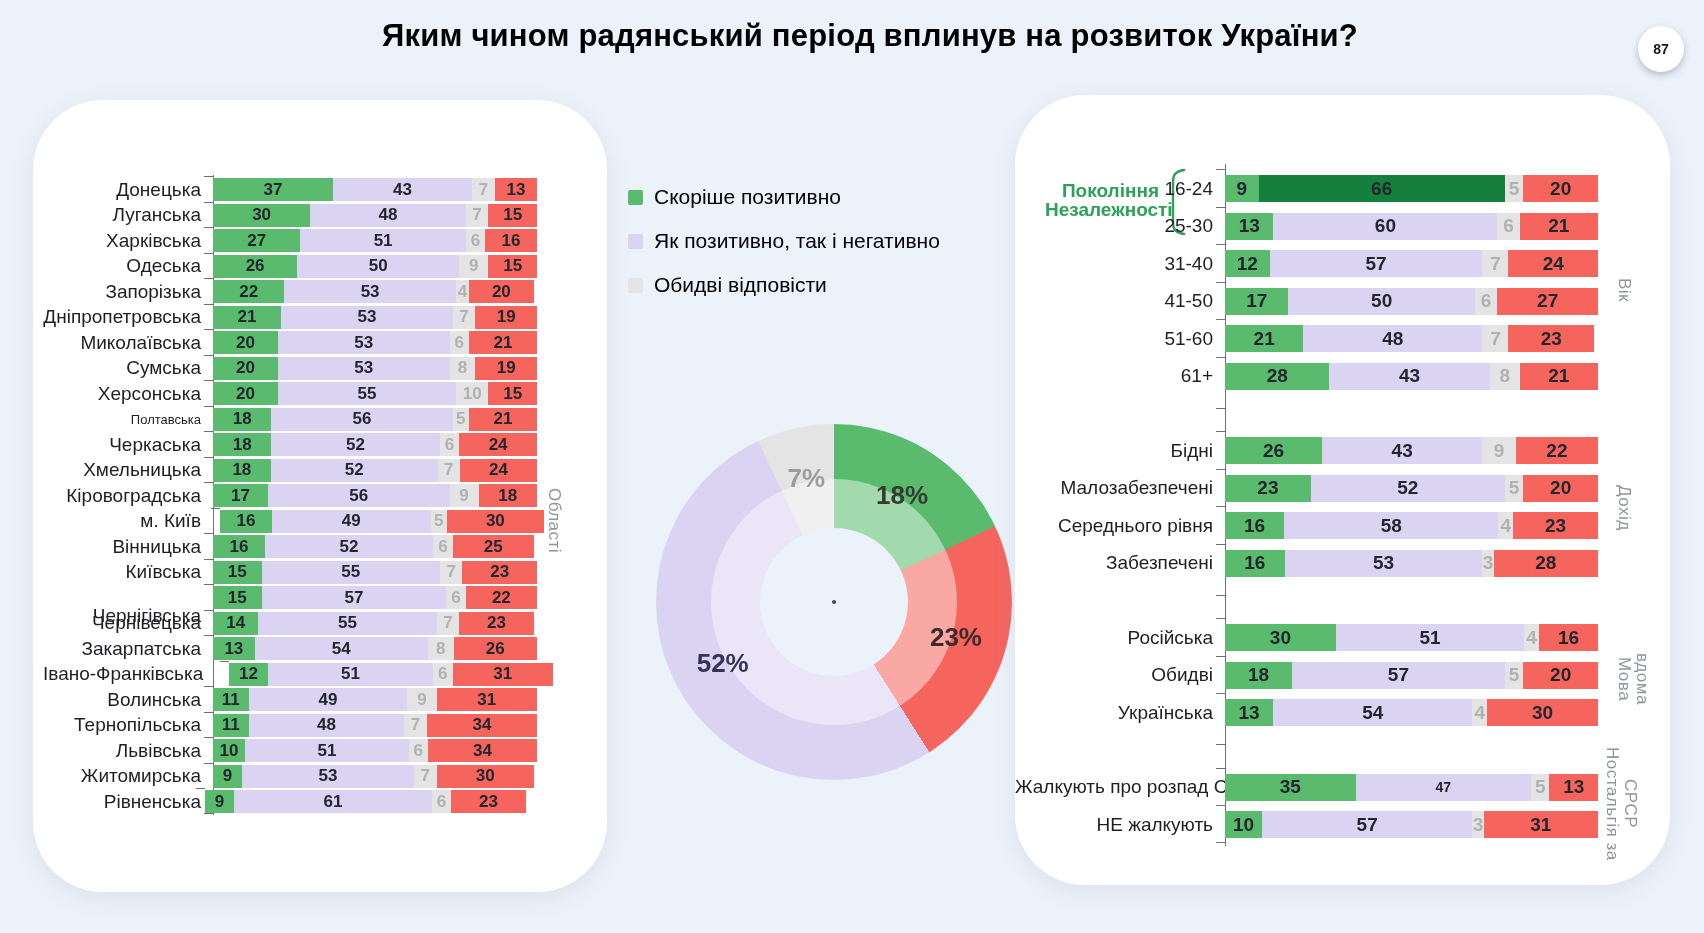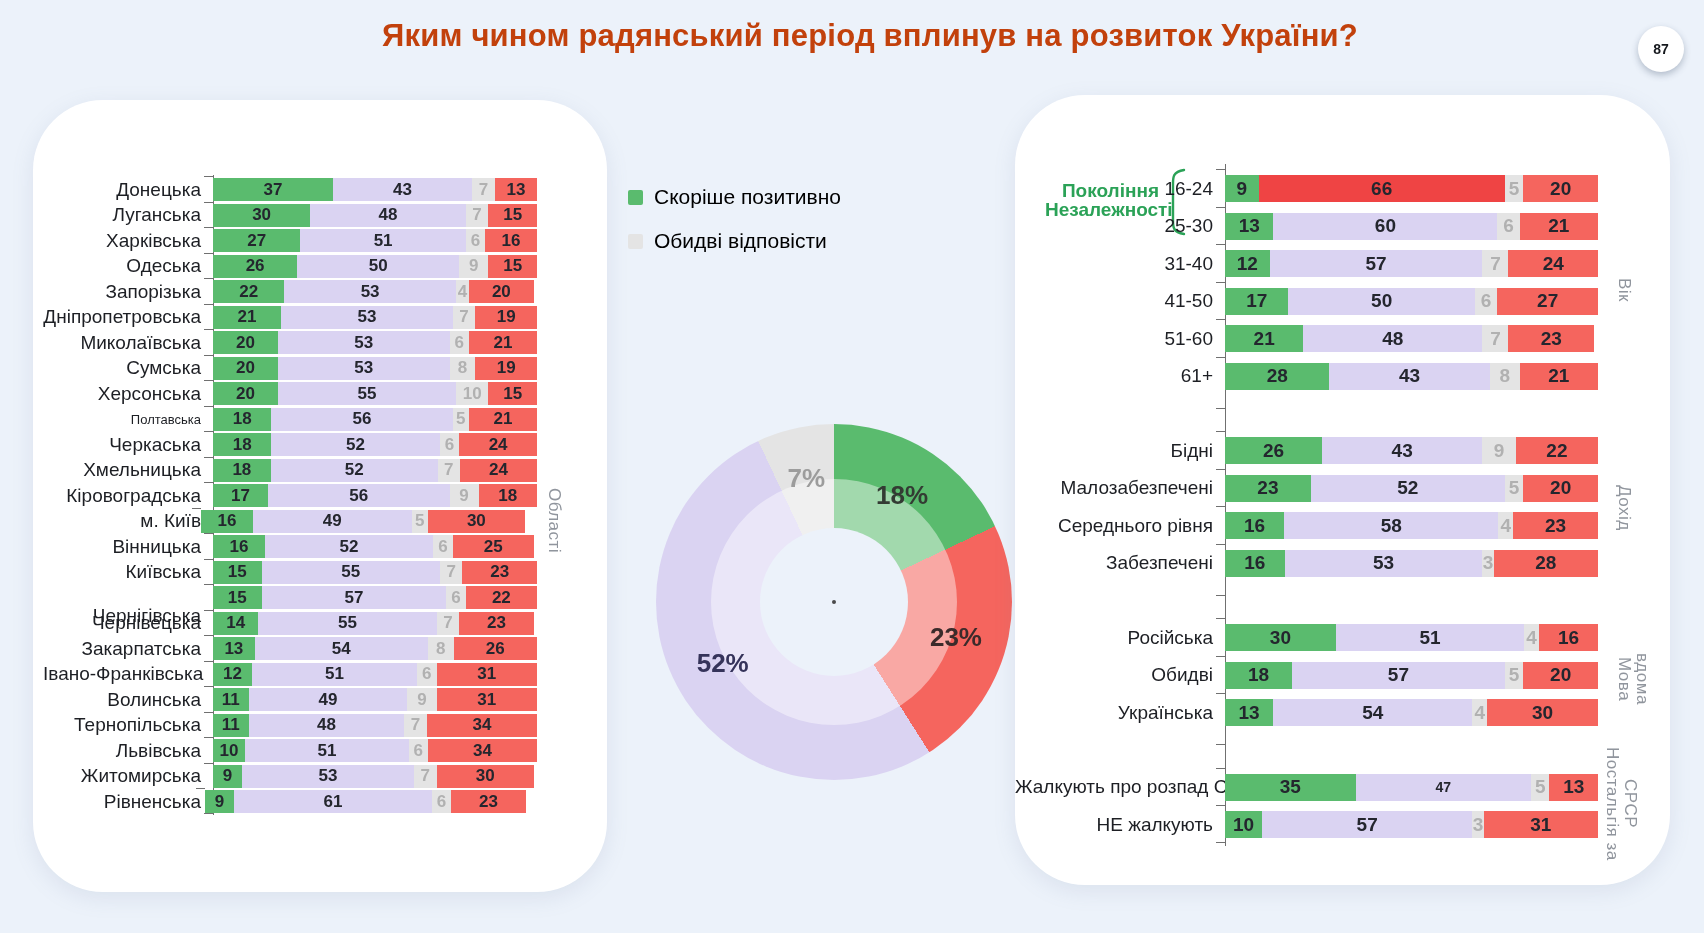--- a/index.html
+++ b/index.html
@@ -3,21 +3,21 @@
 <meta charset="utf-8">
 <style>
   html,body{margin:0;padding:0;}
   body{
     width:1704px;height:933px;position:relative;overflow:hidden;
     background:#ecf2fa;
     font-family:"Liberation Sans", sans-serif;
   }
   .title{
     position:absolute;left:70px;top:18px;width:1600px;text-align:center;
-    font-size:31px;font-weight:bold;color:#c2410c;letter-spacing:.2px;
+    font-size:31px;font-weight:bold;color:#000000;letter-spacing:.2px;
   }
   .badge{
     position:absolute;left:1638px;top:26px;width:46px;height:46px;border-radius:50%;
     background:#fff;box-shadow:0 3px 7px rgba(40,60,90,.3);
     display:flex;align-items:center;justify-content:center;
     font-size:14px;font-weight:bold;color:#15181d;
   }
   .panel{position:absolute;background:#fff;border-radius:70px;box-shadow:0 6px 22px rgba(110,130,160,.14);}
   .panel.left{left:33px;top:100px;width:574px;height:792px;}
   .panel.right{left:1015px;top:95px;width:655px;height:790px;}
@@ -188,21 +188,21 @@
         <div class="bar-row" style="height: 25.5px;">
           <div class="row-label" style="width: 158px; padding-right: 12px; font-size: 19px;">Кіровоградська</div>
           <div class="track t-l" style="width: 324px; height: 23px;">
             <div class="seg seg-positive" style="width: 17%; background: rgb(90, 187, 110); font-size: 17px;">17</div>
             <div class="seg seg-mixed" style="width: 56%; background: rgb(218, 211, 242); font-size: 17px;">56</div>
             <div class="seg seg-difficult" style="width: 9%; background: rgb(228, 228, 228); font-size: 17px;">9</div>
             <div class="seg seg-negative" style="width: 18%; background: rgb(245, 101, 94); font-size: 17px;">18</div>
           </div>
         </div>
         <div class="bar-row" style="height: 25.5px;">
-          <div class="row-label" style="width: 158px; padding-right: 0; font-size: 19px;">м. Київ</div>
+          <div class="row-label" style="width: 158px; padding-right: 19px; font-size: 19px;">м. Київ</div>
           <div class="track t-l" style="width: 324px; height: 23px;">
             <div class="seg seg-positive" style="width: 16%; background: rgb(90, 187, 110); font-size: 17px;">16</div>
             <div class="seg seg-mixed" style="width: 49%; background: rgb(218, 211, 242); font-size: 17px;">49</div>
             <div class="seg seg-difficult" style="width: 5%; background: rgb(228, 228, 228); font-size: 17px;">5</div>
             <div class="seg seg-negative" style="width: 30%; background: rgb(245, 101, 94); font-size: 17px;">30</div>
           </div>
         </div>
         <div class="bar-row" style="height: 25.5px;">
           <div class="row-label" style="width: 158px; padding-right: 12px; font-size: 19px;">Вінницька</div>
           <div class="track t-l" style="width: 324px; height: 23px;">
@@ -241,21 +241,21 @@
         </div>
         <div class="bar-row" style="height: 25.5px;">
           <div class="row-label" style="width: 158px; padding-right: 12px; font-size: 19px;">Закарпатська</div>
           <div class="track t-l" style="width: 324px; height: 23px;">
             <div class="seg seg-positive" style="width: 13%; background: rgb(90, 187, 110); font-size: 17px;">13</div>
             <div class="seg seg-mixed" style="width: 54%; background: rgb(218, 211, 242); font-size: 17px;">54</div>
             <div class="seg seg-difficult" style="width: 8%; background: rgb(228, 228, 228); font-size: 17px;">8</div>
             <div class="seg seg-negative" style="width: 26%; background: rgb(245, 101, 94); font-size: 17px;">26</div>
           </div>
         </div>
-        <div class="bar-row" style="height: 25.5px;">
+        <div class="bar-row" style="height: 25.5px; gap: 16px;">
           <div class="row-label" style="width: 158px; padding-right: 12px; font-size: 19px;">Івано-Франківська</div>
           <div class="track t-l" style="width: 324px; height: 23px;">
             <div class="seg seg-positive" style="width: 12%; background: rgb(90, 187, 110); font-size: 17px;">12</div>
             <div class="seg seg-mixed" style="width: 51%; background: rgb(218, 211, 242); font-size: 17px;">51</div>
             <div class="seg seg-difficult" style="width: 6%; background: rgb(228, 228, 228); font-size: 17px;">6</div>
             <div class="seg seg-negative" style="width: 31%; background: rgb(245, 101, 94); font-size: 17px;">31</div>
           </div>
         </div>
         <div class="bar-row" style="height: 25.5px;">
           <div class="row-label" style="width: 158px; padding-right: 12px; font-size: 19px;">Волинська</div>
@@ -304,20 +304,24 @@
         </div>
       </div>
   </div>
   <div class="side-label" style="left:512px;top:388px;">Області</div>
 </div>
 
 <div class="legend">
   <div class="legend-item">
     <span class="legend-swatch" style="background: rgb(90, 187, 110);"></span>
     <span class="legend-label">Скоріше позитивно</span>
+  </div>
+  <div class="legend-item">
+    <span class="legend-swatch" style="background: rgb(218, 211, 242);"></span>
+    <span class="legend-label">Як позитивно, так і негативно</span>
   </div>
   <div class="legend-item">
     <span class="legend-swatch" style="background: rgb(228, 228, 228);"></span>
     <span class="legend-label">Обидві відповісти</span>
   </div>
 </div>
 
 <div class="donut" id="donut">
   <div class="lay donut-ring" id="donut-ring" style="background: conic-gradient(rgb(90, 187, 110) 0deg, rgb(90, 187, 110) 64.8deg, rgb(245, 101, 94) 64.8deg, rgb(245, 101, 94) 147.6deg, rgb(218, 211, 242) 147.6deg, rgb(218, 211, 242) 334.8deg, rgb(228, 228, 228) 334.8deg, rgb(228, 228, 228) 360deg);"></div>
   <div class="lay donut-inner" id="donut-inner" style="background: conic-gradient(rgb(90, 187, 110) 0deg, rgb(90, 187, 110) 64.8deg, rgb(245, 101, 94) 64.8deg, rgb(245, 101, 94) 147.6deg, rgb(218, 211, 242) 147.6deg, rgb(218, 211, 242) 334.8deg, rgb(228, 228, 228) 334.8deg, rgb(228, 228, 228) 360deg);"></div>
@@ -340,21 +344,21 @@
   </svg>
 
   <div class="chart" id="right-chart">
     <div class="axis" style="left:210px;top:-6px;height:682px;"></div>
     <div class="end-tick" style="left:201px;top:672px;"></div>
     <div id="right-rows">
         <div class="bar-row" style="height: 37.5px;">
           <div class="row-label" style="width: 198px; padding-right: 12px; font-size: 19px;">16-24</div>
           <div class="track t-r" style="width: 373px; height: 27px;">
             <div class="seg seg-positive" style="width: 9%; background: rgb(90, 187, 110); font-size: 19px;">9</div>
-            <div class="seg seg-mixed" style="width: 66%; background: #ef4444; font-size: 19px;">66</div>
+            <div class="seg seg-mixed" style="width: 66%; background: #15803d; font-size: 19px;">66</div>
             <div class="seg seg-difficult" style="width: 5%; background: rgb(228, 228, 228); font-size: 19px;">5</div>
             <div class="seg seg-negative" style="width: 20%; background: rgb(245, 101, 94); font-size: 19px;">20</div>
           </div>
         </div>
         <div class="bar-row" style="height: 37.5px;">
           <div class="row-label" style="width: 198px; padding-right: 12px; font-size: 19px;">25-30</div>
           <div class="track t-r" style="width: 373px; height: 27px;">
             <div class="seg seg-positive" style="width: 13%; background: rgb(90, 187, 110); font-size: 19px;">13</div>
             <div class="seg seg-mixed" style="width: 60%; background: rgb(218, 211, 242); font-size: 19px;">60</div>
             <div class="seg seg-difficult" style="width: 6%; background: rgb(228, 228, 228); font-size: 19px;">6</div>

